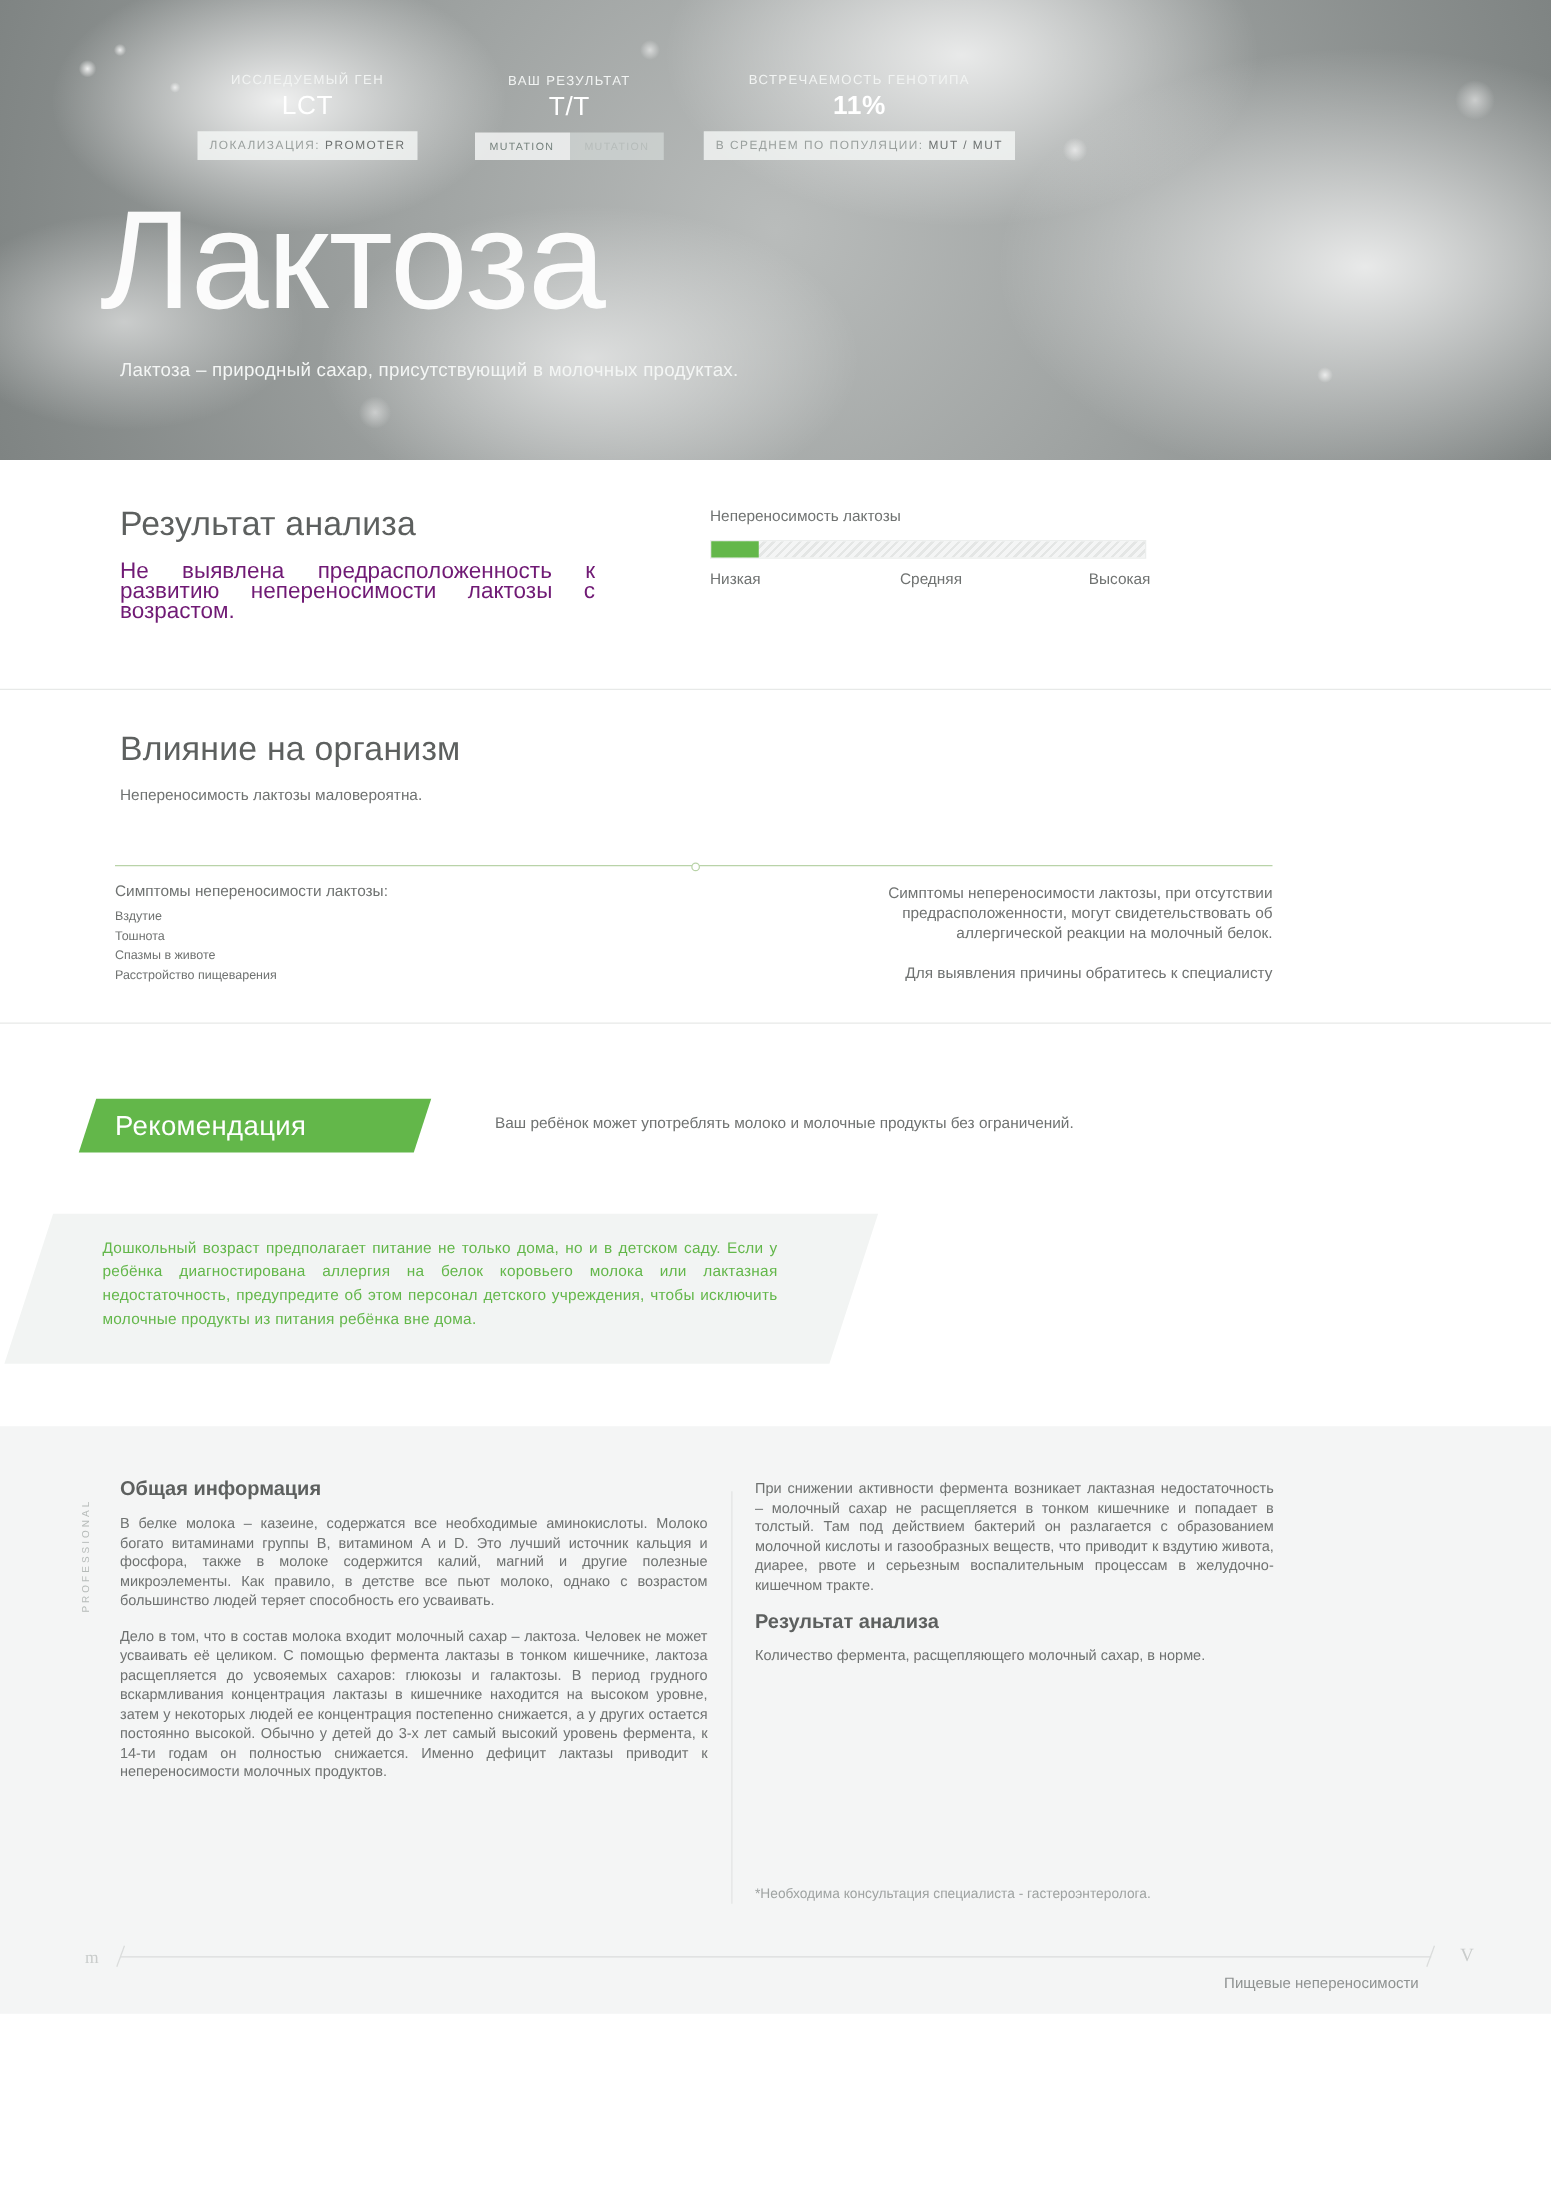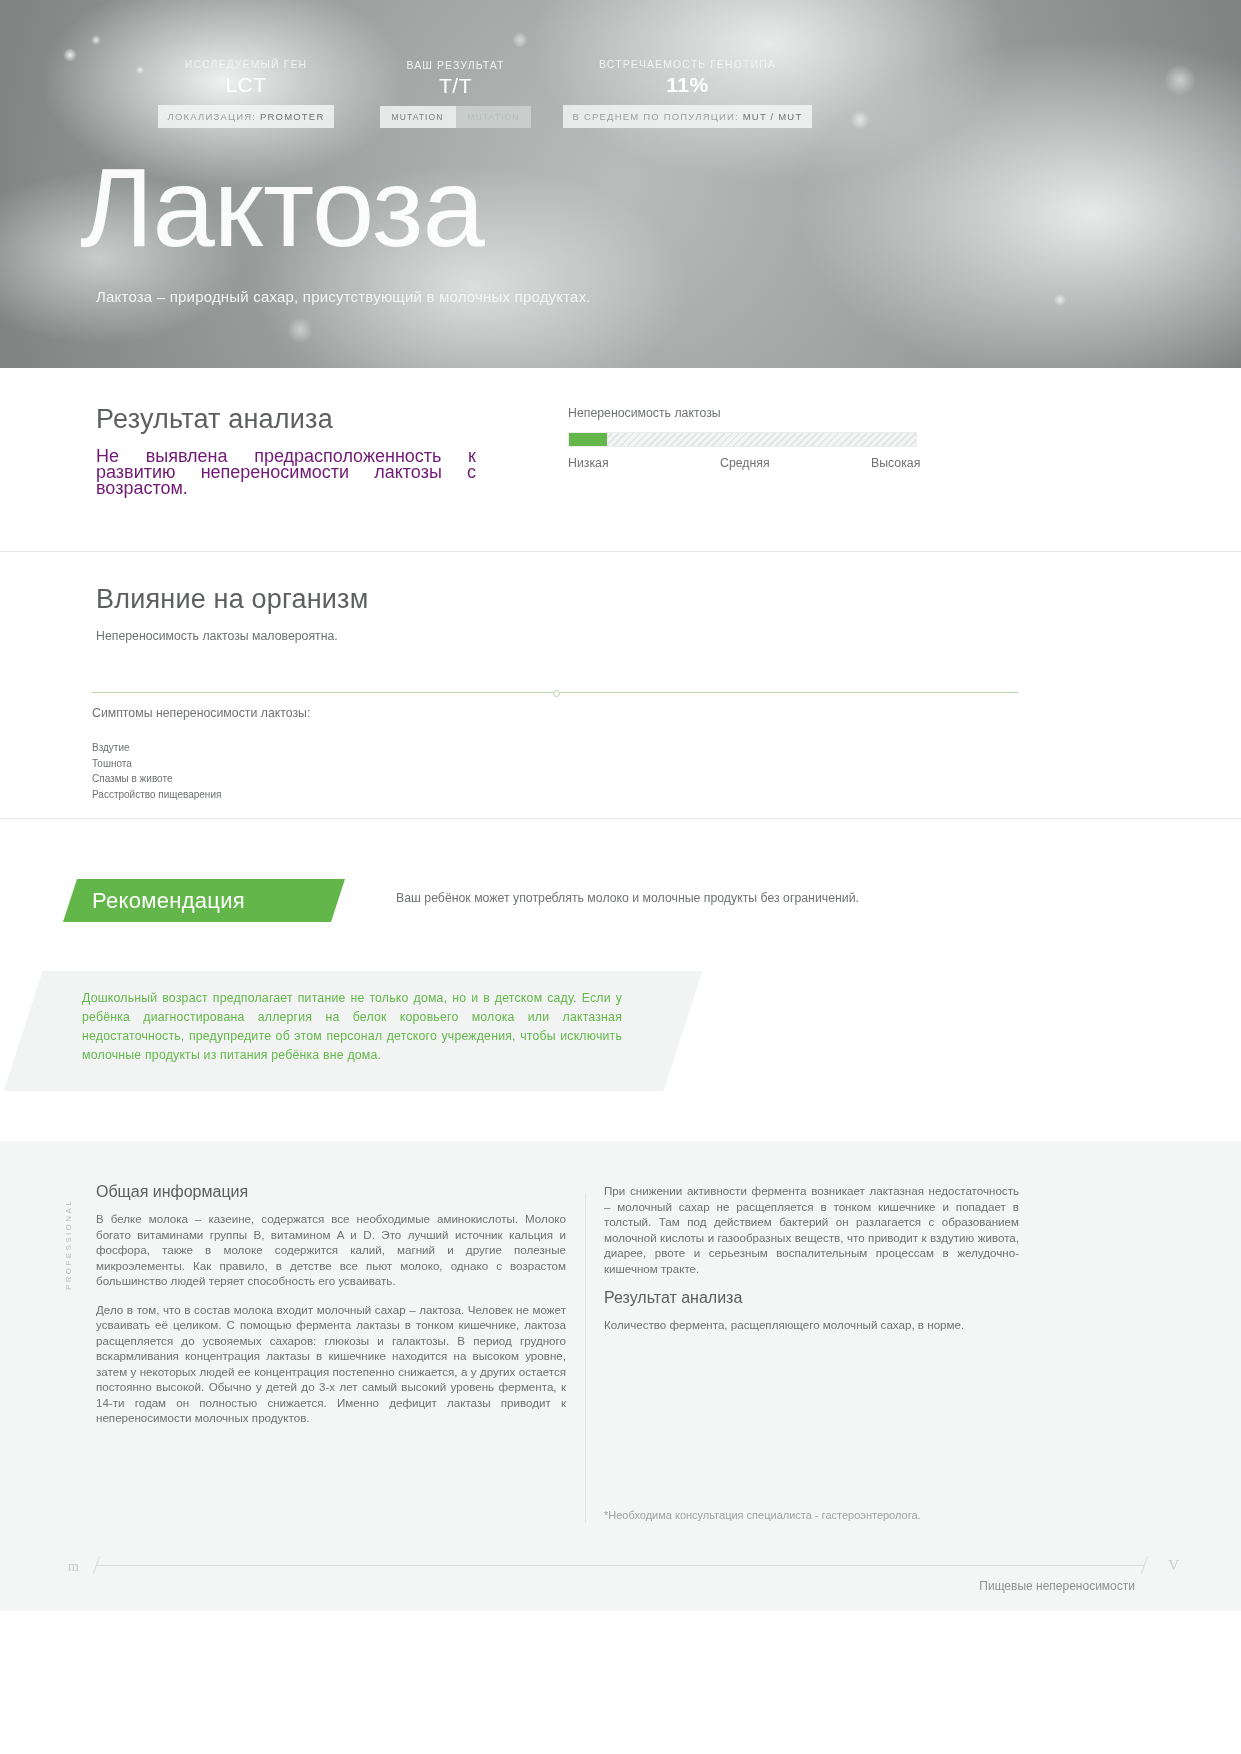--- a/index.html
+++ b/index.html
@@ -200,21 +200,21 @@
     left: 50%;
     top: -2.5px;
     width: 5px; height: 5px;
     margin-left: -2.5px;
     border: 1px solid #b9d3a8;
     border-radius: 50%;
     background: #fff;
   }
 
   .infl-left { position: absolute; left: 92px; top: 154px; width: 420px; }
-  .infl-left .sym-title { font-size: 12.3px; color: #6f7271; margin-bottom: 20px; }
+  .infl-left .sym-title { font-size: 12.3px; color: #6f7271; margin-bottom: 6px; }
   .infl-left ul { list-style: none; margin: 0; padding: 0; }
   .infl-left li { font-size: 10px; line-height: 15.5px; color: #6f7271; }
 
   .infl-right {
     position: absolute;
     right: 223px;
     top: 154px;
     width: 345px;
     text-align: right;
   }
@@ -288,21 +288,21 @@
     letter-spacing: 2.4px;
     color: #b6bbb9;
     writing-mode: vertical-rl;
     transform: rotate(180deg);
     text-transform: uppercase;
   }
   .info-title {
     font-size: 16px;
     color: #5d605f;
     margin: 0 0 10px 0;
-    font-weight: 400;
+    font-weight: 700;
   }
   .info-col-left {
     position: absolute;
     left: 96px;
     top: 42px;
     width: 470px;
   }
   .info-col-right {
     position: absolute;
     left: 604px;
@@ -464,20 +464,24 @@
   <div class="infl-left">
     <div class="sym-title">Симптомы непереносимости лактозы:</div>
     <ul>
       <li>Вздутие</li>
       <li>Тошнота</li>
       <li>Спазмы в животе</li>
       <li>Расстройство пищеварения</li>
     </ul>
   </div>
 
+  <div class="infl-right">
+    <p>Симптомы непереносимости лактозы, при отсутствии предрасположенности, могут свидетельствовать об аллергической реакции на молочный белок.</p>
+    <p class="second">Для выявления причины обратитесь к специалисту</p>
+  </div>
 </div>
 
 <div class="divider"></div>
 
 <div class="section sec-reco">
   <div class="reco-banner"></div>
   <div class="reco-banner-text">Рекомендация</div>
   <div class="reco-text">Ваш ребёнок может употреблять молоко и молочные продукты без ограничений.</div>
 
   <div class="note-box"></div>

